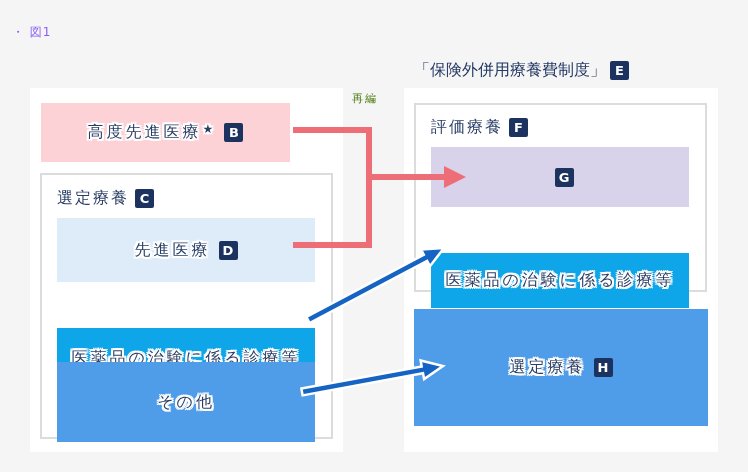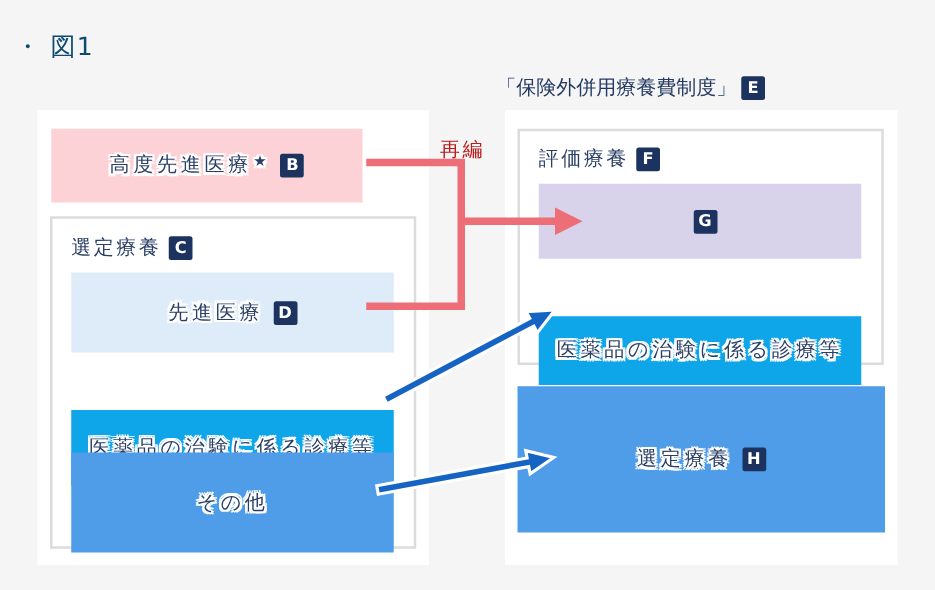--- a/index.html
+++ b/index.html
@@ -2,21 +2,21 @@
 <html><head>
 <meta charset="utf-8">
 <style>
   html,body { margin:0; padding:0; background:#f5f5f6; }
   .stage {
     position:relative; width:748px; height:472px; background:#f5f5f6;
     font-family:"DejaVu Sans","Liberation Sans",sans-serif;
     overflow:hidden; color:#2b3f66;
   }
   .abs { position:absolute; }
-  .fig-title { left:12px; top:24px; font-size:20px; color:#0c4a6e; letter-spacing:1px; }
+  .fig-title { left:12px; top:24px; font-size:12px; color:#8b5cf6; letter-spacing:1px; }
   .heading {
     top:60px; display:flex; align-items:center; gap:4px;
     font-size:16px; font-weight:500; color:#253a63; white-space:nowrap;
   }
   .panel { background:#ffffff; }
   .inner-frame { border:2px solid #dcdcdc; background:#ffffff; box-sizing:border-box; }
   .inner-label {
     display:flex; align-items:center; gap:6px;
     font-size:16px; font-weight:500; letter-spacing:2px; color:#2b3f66; white-space:nowrap;
   }
@@ -36,32 +36,32 @@
     align-items:center; justify-content:center; border-radius:2px;
     text-shadow:none; letter-spacing:0; margin-left:8px;
   }
   .heading .badge, .inner-label .badge { margin-left:0; }
   .star { font-size:12px; position:relative; top:-4px; margin-left:1px; }
   .bg-pink { background:#fdd2d7; }
   .bg-lightblue { background:#deebf8; }
   .bg-medblue { background:#0ea5e9;margin-top:36px; }
   .bg-brightblue { background:#4f9de9; }
   .bg-purple { background:#d9d2eb; }
-  .reorg { left:352px; top:110px; font-size:16px; color:#b91c1c; letter-spacing:2px; }
+  .reorg { left:352px; top:91px; font-size:11px; color:#4d7c0f; letter-spacing:2px; }
   svg.overlay { position:absolute; left:0; top:0; pointer-events:none; }
 </style>
 </head>
 <body>
 
 <div class="stage">
 
   <div class="abs fig-title">・ 図1</div>
 
 
-  <div class="abs heading" style="left:397px;">
+  <div class="abs heading" style="left:414px;">
     <span>「保険外併用療養費制度」</span>
     <span class="badge">E</span>
   </div>
 
   <div class="abs panel" style="left:30px; top:88px; width:313px; height:364px;"></div>
 
   <div class="abs panel" style="left:404px; top:88px; width:314px; height:364px;"></div>
 
   <div class="abs cbox bg-pink" style="left:41px; top:103px; width:249px; height:59px;">
     <span class="lbl outlined"><span>高度先進医療</span><span class="star">★</span></span>

